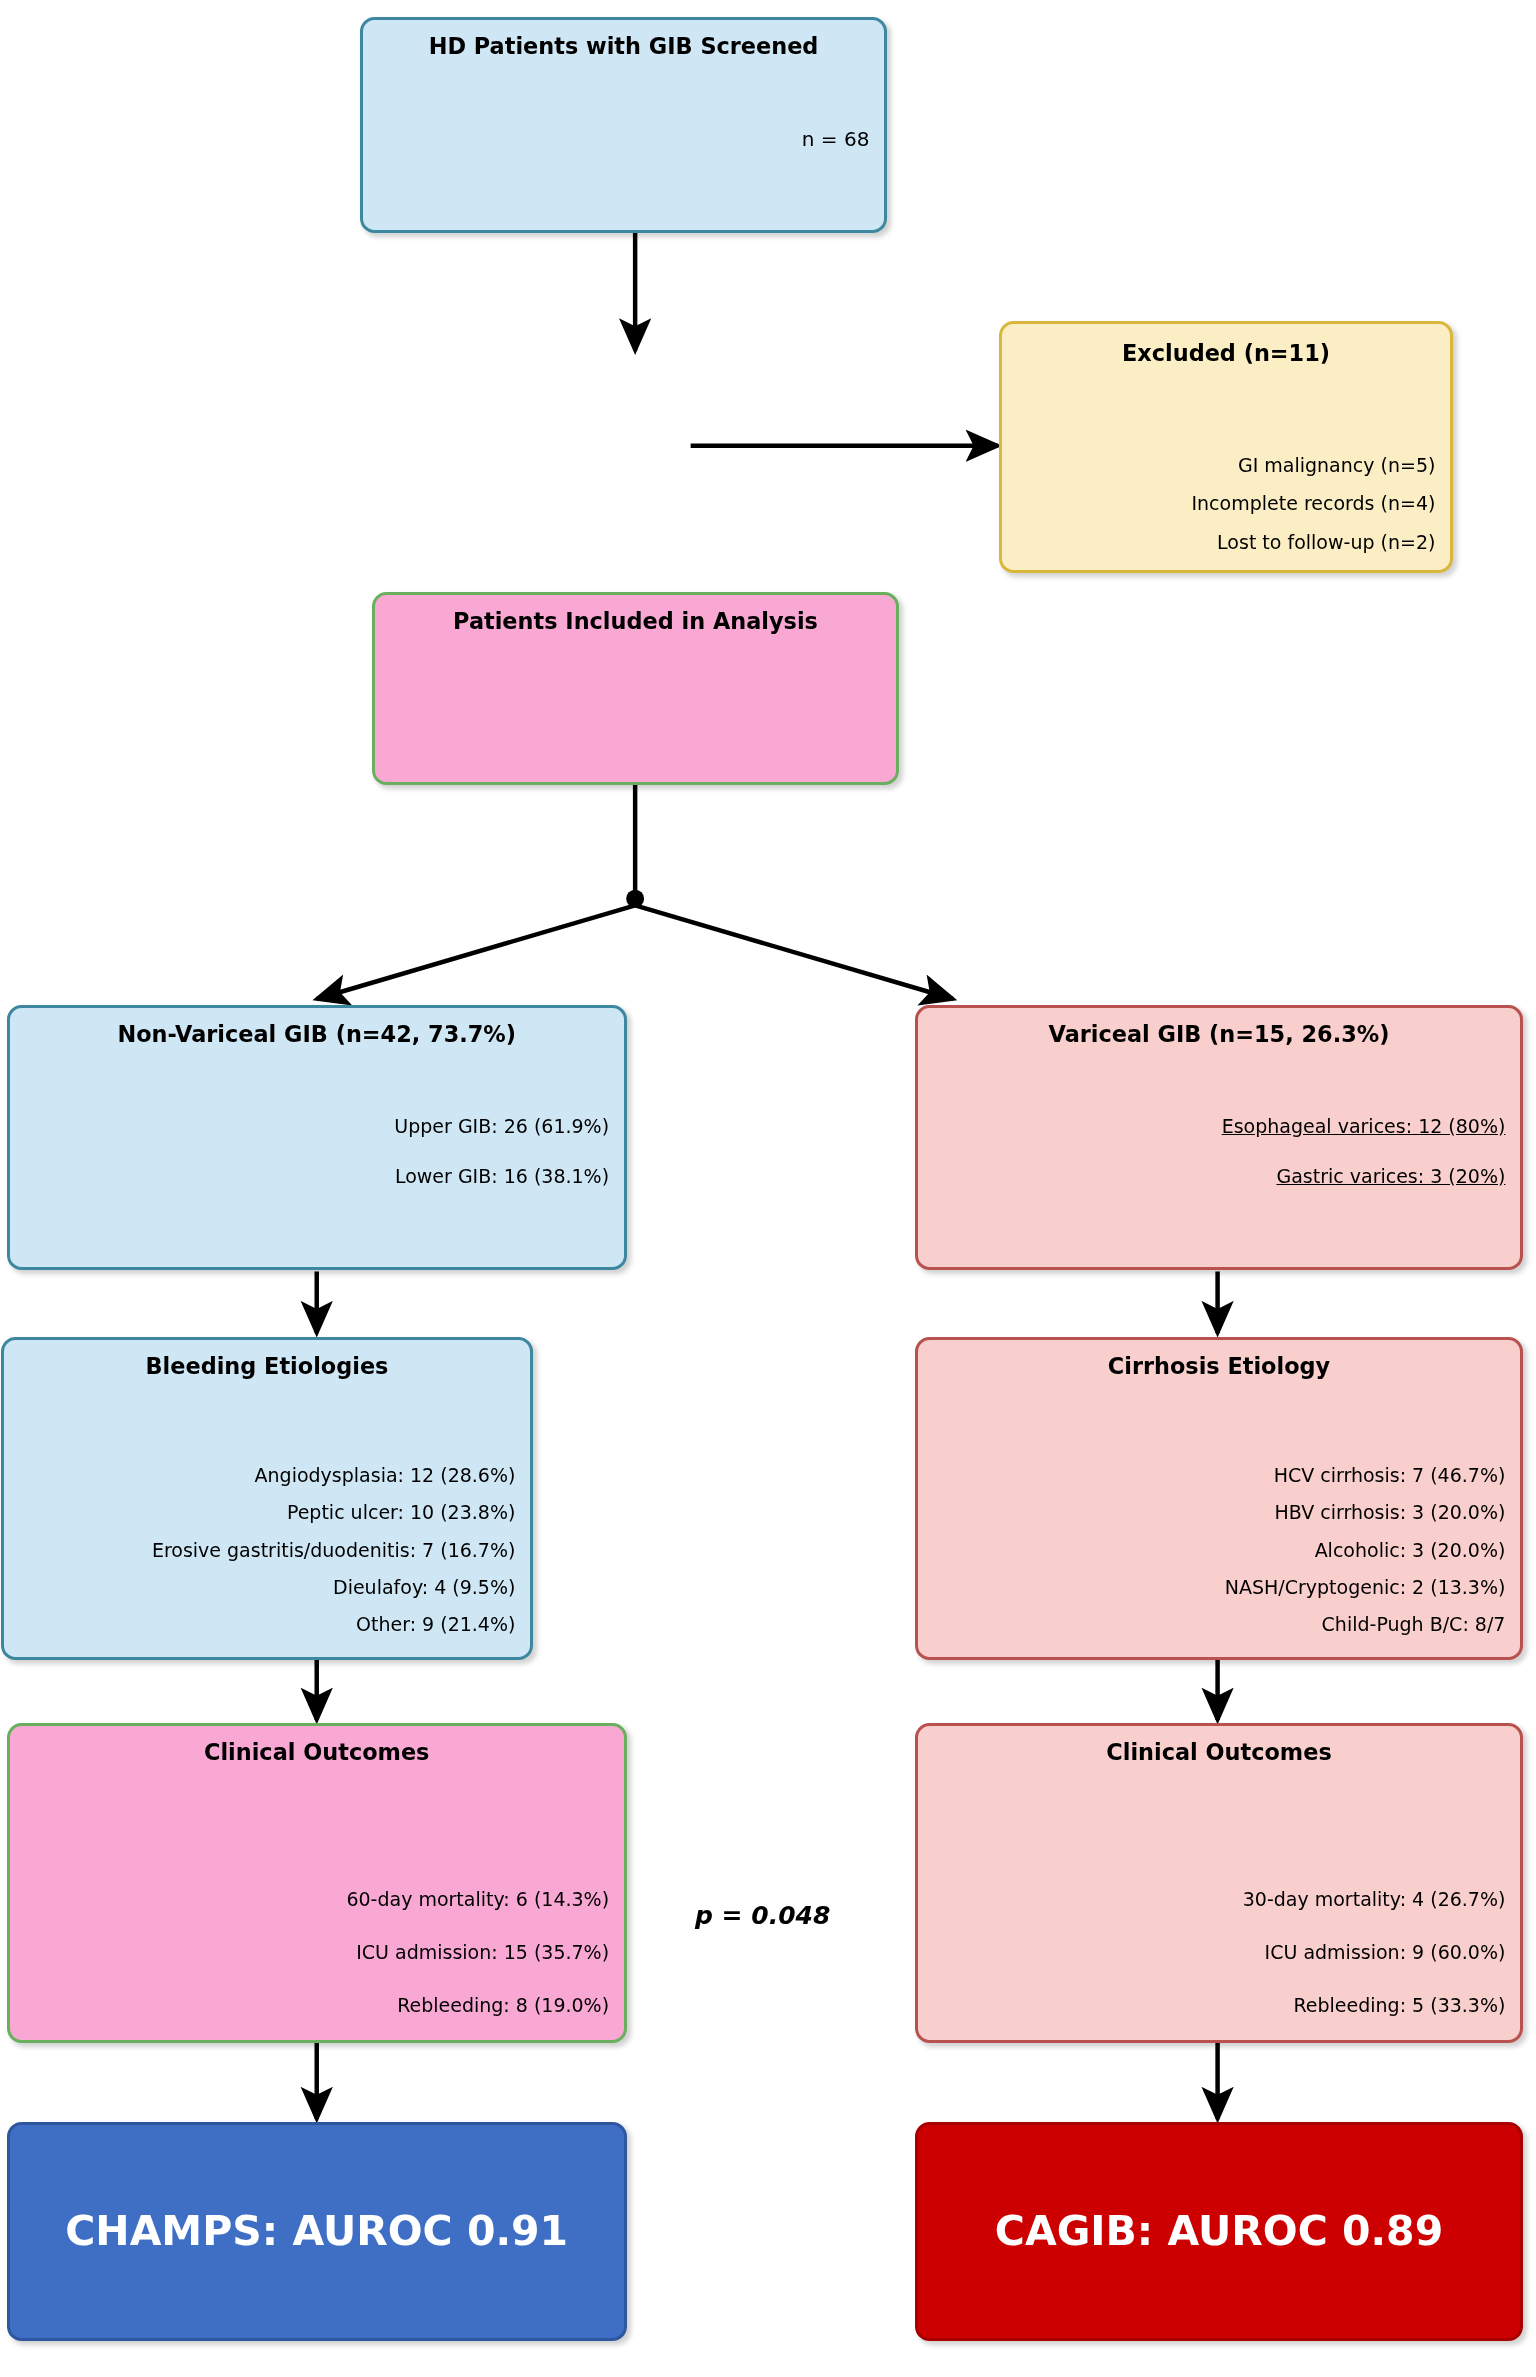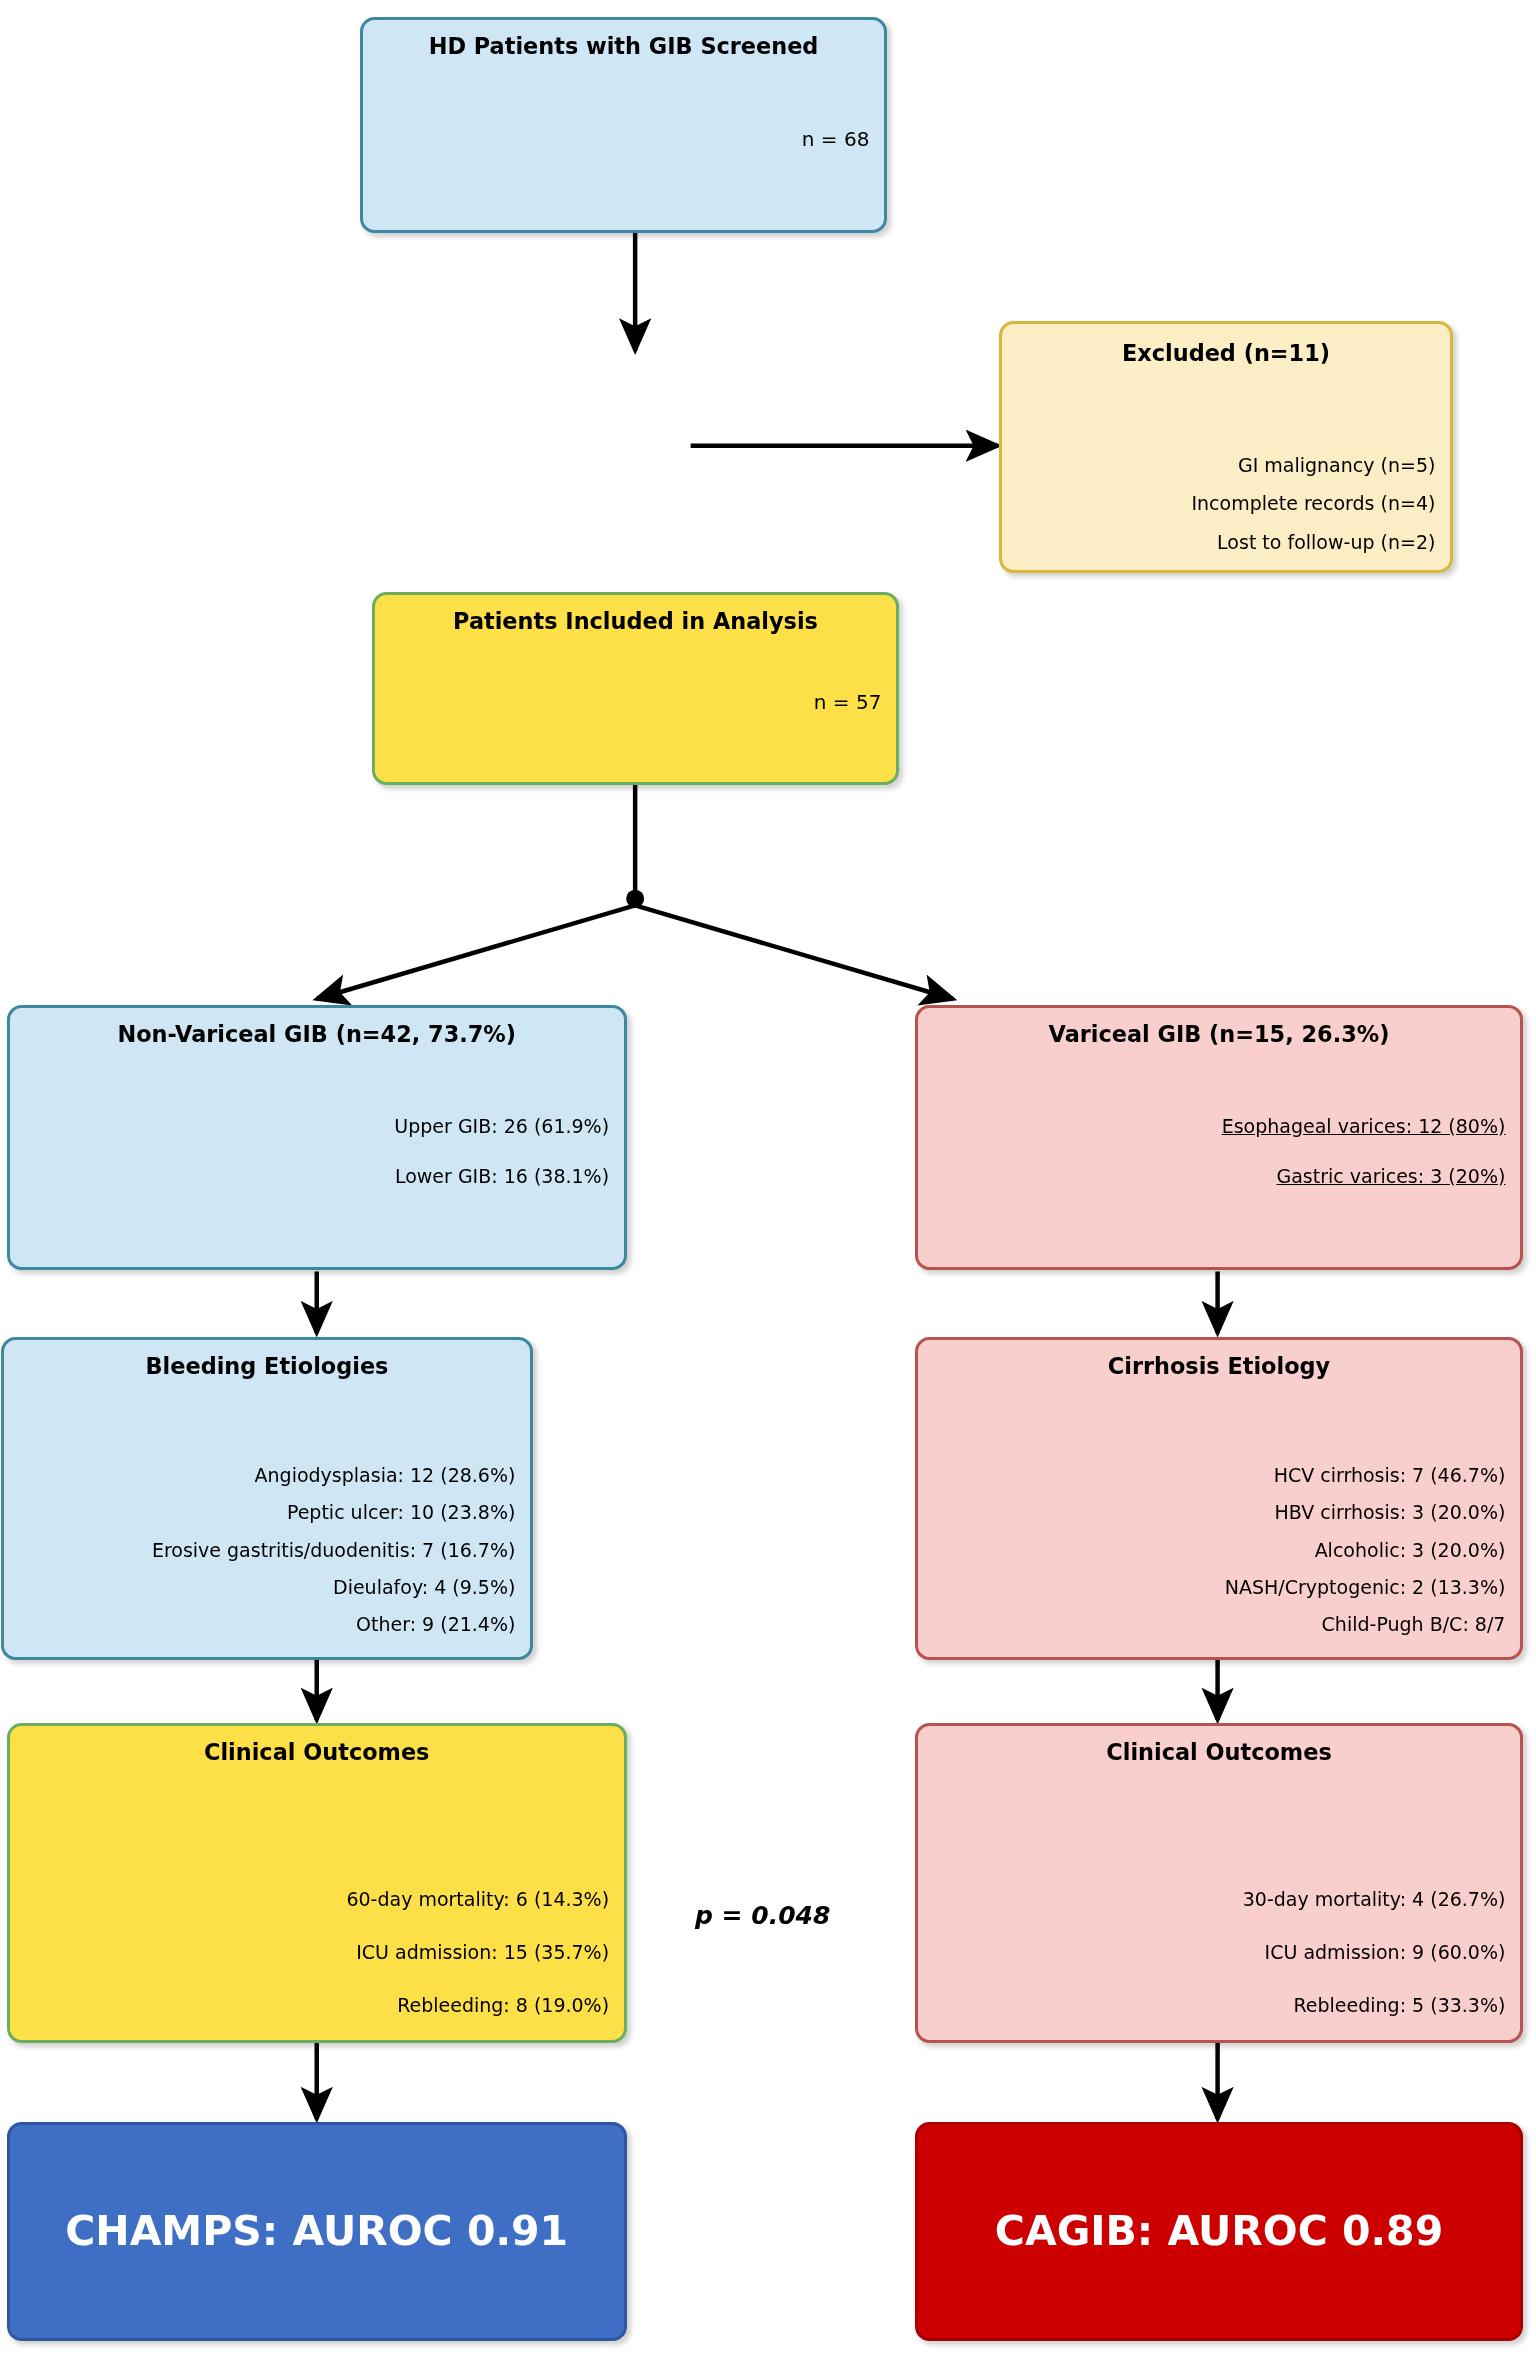--- a/index.html
+++ b/index.html
@@ -43,21 +43,21 @@
     flex: 1 1 auto;
     text-align: right;
   }
   .node .body .line {
     line-height: 1.25;
     width: 100%;
   }
 
   
   .pal-blue   { background: #cfe7f5; border: 3.9px solid #3d87a0; }
-  .pal-green  { background: #fde047; border: 3.9px solid #6aaf5e; }
+  .pal-green  { background: #f9a8d4; border: 3.9px solid #6aaf5e; }
   .pal-yellow { background: #fbeec4; border: 3.9px solid #d9b63c; }
   .pal-red    { background: #f8cfcc; border: 3.9px solid #b9524e; }
   .pal-solid-blue { background: #3f6fc4; border: 3.9px solid #2f57a0; }
   .pal-solid-red  { background: #cc0000; border: 3.9px solid #a80000; }
 
   .solid-label {
     color: #ffffff;
     font-weight: bold;
     width: 100%;
     text-align: center;
@@ -136,23 +136,20 @@
     <div class="title t-lg">Excluded (n=11)</div>
     <div class="body" style="justify-content:flex-end; padding-bottom:3.4px; gap:14.6px;">
       <div class="line t-sm">GI malignancy (n=5)</div>
       <div class="line t-sm">Incomplete records (n=4)</div>
       <div class="line t-sm">Lost to follow-up (n=2)</div>
     </div>
   </div>
 
   <div class="node pal-green" style="left:372px; top:592px; width:527px; height:193px;">
     <div class="title t-lg">Patients Included in Analysis</div>
-    <div class="body">
-      <div class="line t-md">n = 57</div>
-    </div>
   </div>
 
   <div class="node pal-blue" style="left:6.7px; top:1005px; width:620px; height:265px;">
     <div class="title t-lg">Non-Variceal GIB (n=42, 73.7%)</div>
     <div class="body" style="gap:26px;">
       <div class="line t-sm">Upper GIB: 26 (61.9%)</div>
       <div class="line t-sm">Lower GIB: 16 (38.1%)</div>
     </div>
   </div>
 

